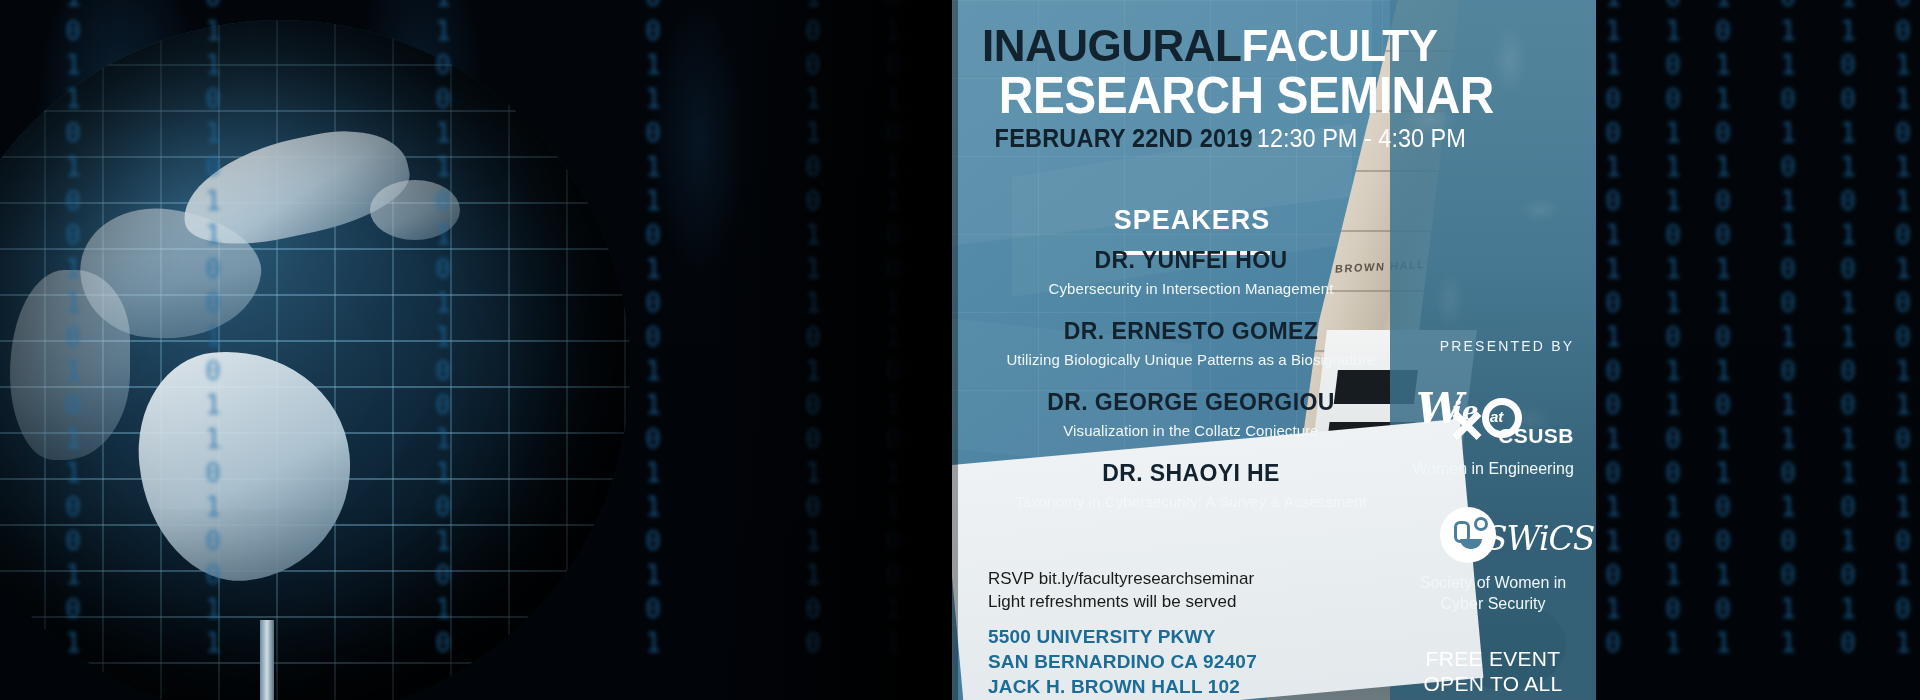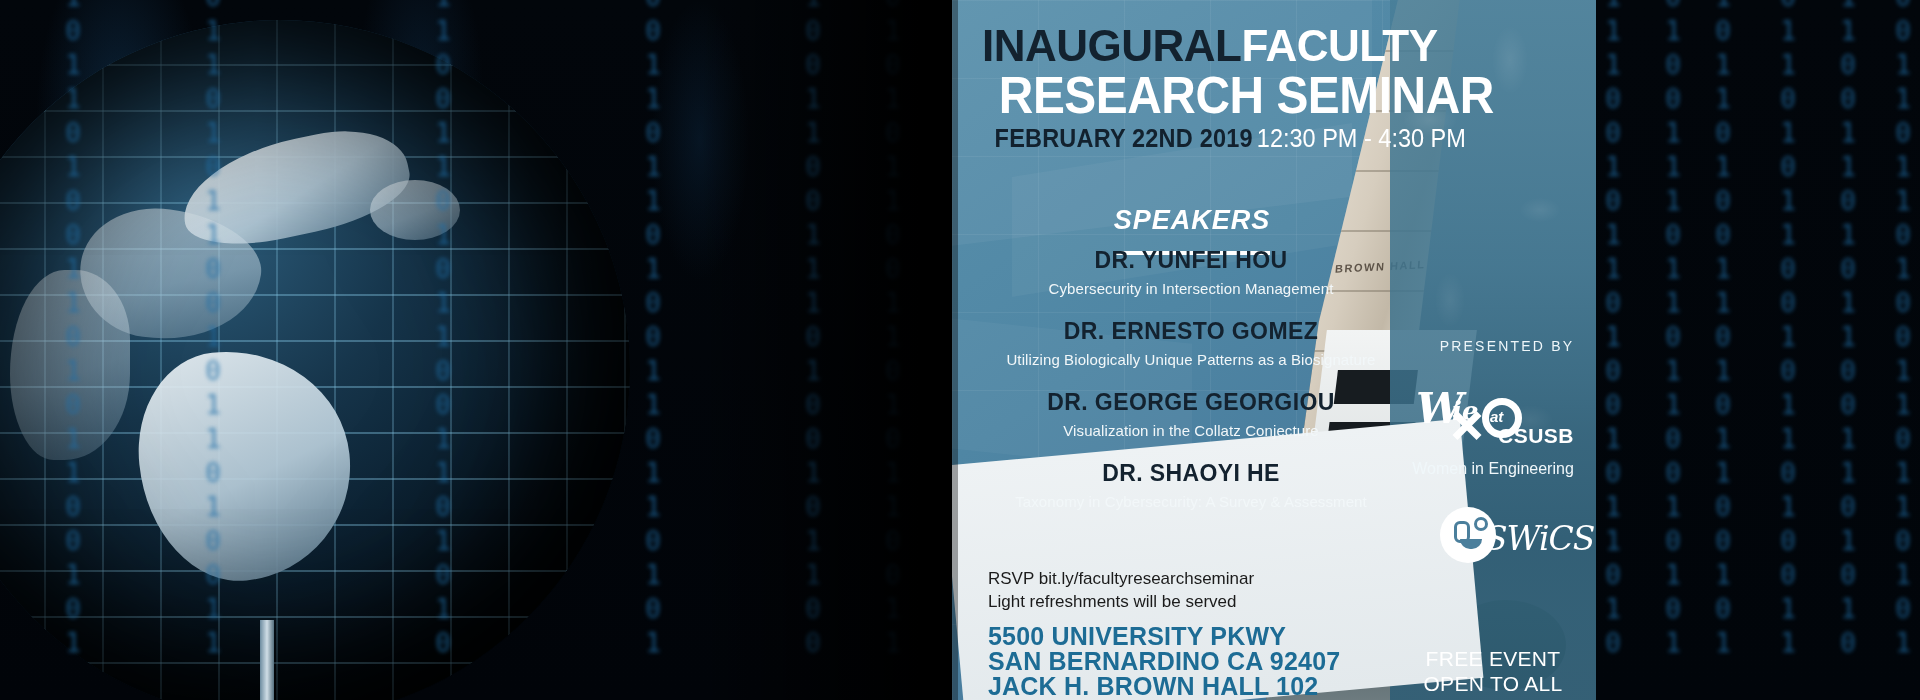--- a/index.html
+++ b/index.html
@@ -105,29 +105,29 @@
   .hl-row1 .lightw{color:#ffffff;font-size:44px;}
   .hl-row2{font-size:52px;line-height:54px;font-weight:900;color:#ffffff;letter-spacing:-.5px;
     font-family:"Liberation Sans Narrow","Liberation Sans",sans-serif;white-space:nowrap;
     transform:scaleX(.92);transform-origin:center;}
   .hl-row3{margin-top:2px;white-space:nowrap;font-weight:900;transform:scaleX(.94);transform-origin:center;}
   .hl-row3 .date{color:#12212e;font-size:25px;letter-spacing:.2px;}
   .hl-row3 .time{color:#ffffff;font-size:25px;font-weight:400;}
 
   .speakers-head{position:absolute;left:30px;top:205px;width:420px;text-align:center;}
   .speakers-head span{display:inline-block;color:#fff;font-size:27px;font-weight:700;letter-spacing:1px;
-    border-bottom:4px solid #fff;padding-bottom:15px;font-style:italic;}
+    border-bottom:4px solid #fff;padding-bottom:15px;}
 
   .speakers{position:absolute;left:24px;top:248px;width:430px;}
   .sp{margin-bottom:21px;text-align:center;}
   .sp-name{color:#13222f;font-size:23px;font-weight:700;letter-spacing:.4px;line-height:25px;}
   .sp-topic{color:#f2f7f9;font-size:15px;font-weight:400;line-height:19px;margin-top:6px;letter-spacing:.1px;}
 
   .rsvp{position:absolute;left:36px;top:567px;color:#1b1b1b;font-size:17px;line-height:23px;}
-  .address{position:absolute;left:36px;top:624px;color:#1d6c95;font-size:25px;font-weight:900;
+  .address{position:absolute;left:36px;top:624px;color:#1d6c95;font-size:19px;font-weight:900;
     line-height:25px;letter-spacing:.2px;}
 
   
   .presented{position:absolute;right:0;top:338px;width:178px;text-align:center;
     color:#eef6f9;font-size:14px;letter-spacing:2.2px;}
   .wie-logo{position:absolute;right:0;top:382px;width:206px;height:74px;}
   .wie-script{position:absolute;left:26px;top:2px;color:#fff;font-size:42px;font-weight:700;
     font-style:italic;font-family:"DejaVu Serif",serif;}
   .wie-at{position:absolute;left:92px;top:16px;width:40px;height:40px;border-radius:50%;
     border:7px solid #fff;box-sizing:border-box;}
@@ -507,20 +507,24 @@
     </div>
     <div class="wie-caption">Women in Engineering</div>
 
     <div class="swics-logo">
       <span class="swics-circ"></span>
       <span class="swics-in1"></span>
       <span class="swics-in2"></span>
       <span class="swics-in3"></span>
       <span class="swics-word">SWiCS</span>
     </div>
+    <div class="swics-caption">
+      <div>Society of Women in</div>
+      <div>Cyber Security</div>
+    </div>
 
     <div class="free-event">
       <div>FREE EVENT</div>
       <div>OPEN TO ALL</div>
     </div>
 
     <div class="poster-edge-l"></div>
   </div>
 
 </div>

